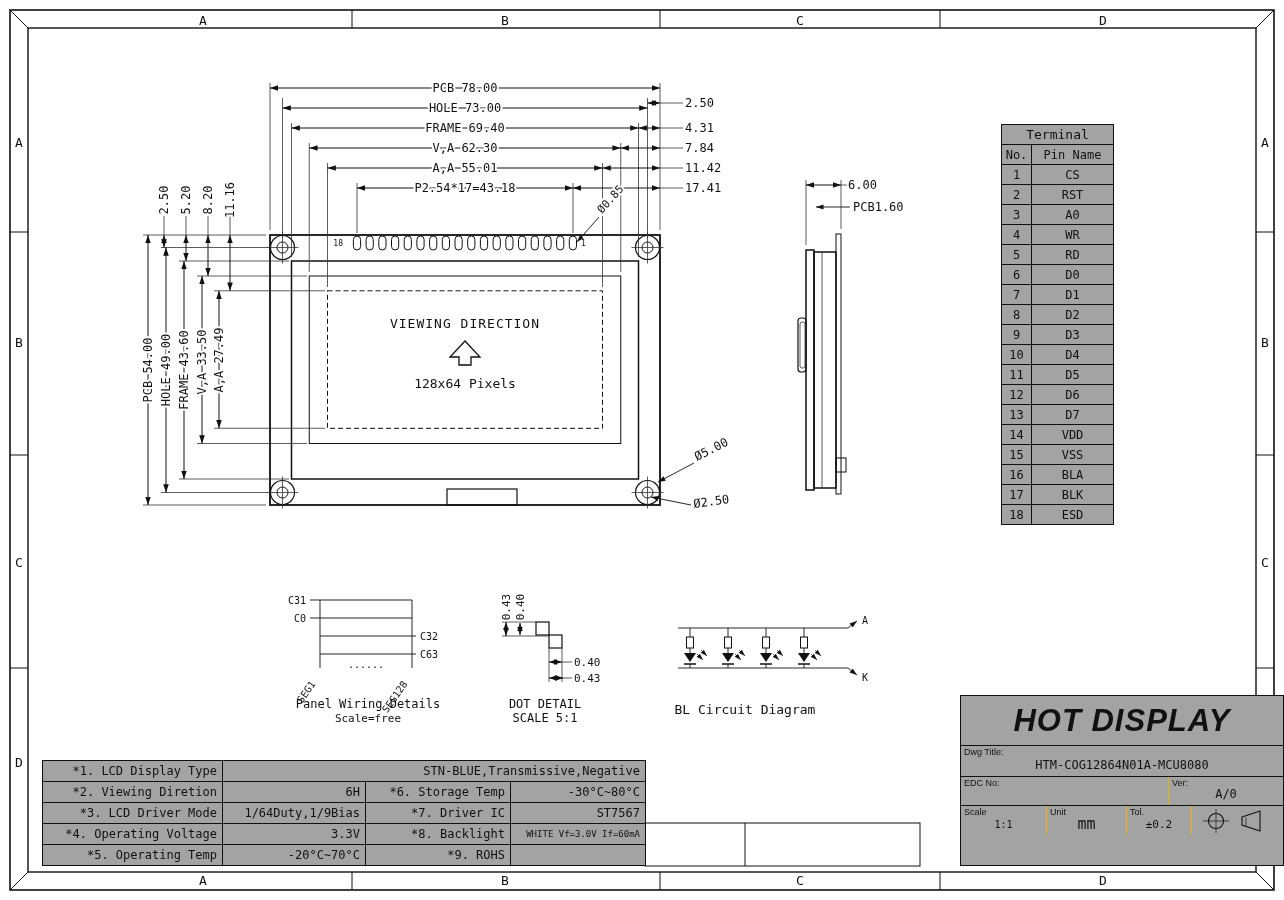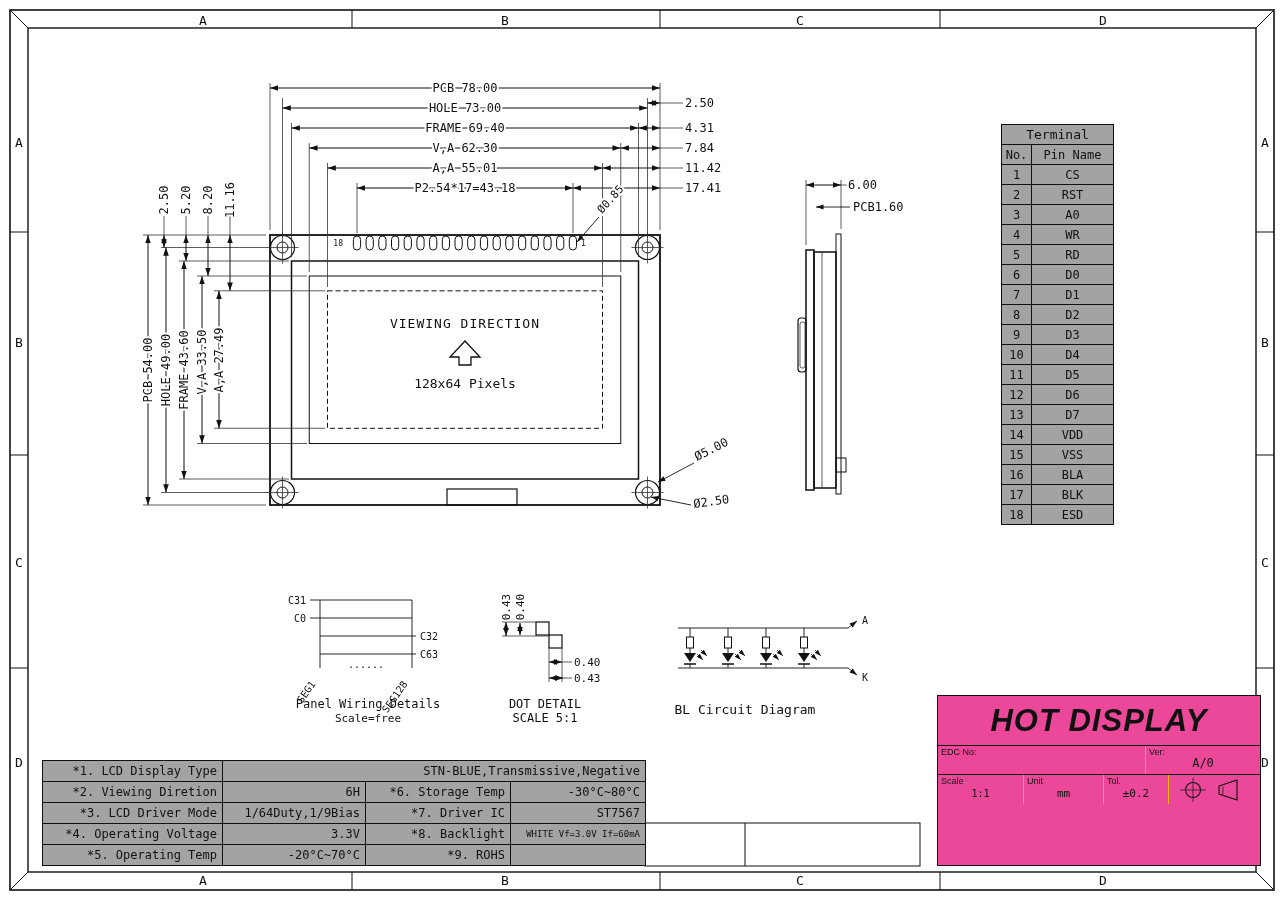--- a/index.html
+++ b/index.html
@@ -13,21 +13,21 @@
   .dim{stroke:#111;stroke-width:1;fill:none;marker-start:url(#arr);marker-end:url(#arr);}
   .ldr{stroke:#111;stroke-width:0.9;fill:none;}
   table{border-collapse:collapse;position:absolute;background:#a3a3a3;}
   td{border:1px solid #111;box-sizing:border-box;}
   .term{left:1001px;top:124px;border:1.5px solid #111;font-size:12px;}
   .term td{height:20px;padding:0 3px;text-align:center;white-space:nowrap;}
   .term .title td{font-size:13px;}
   .specs{left:42px;top:760px;border:1.5px solid #111;font-size:12px;}
   .specs td{height:21px;padding:0 5px;white-space:nowrap;text-align:right;}
   .small9{font-size:9px;}
-  .tblock{position:absolute;left:937px;top:695px;width:324px;height:171px;border:1.6px solid #111;box-sizing:border-box;background:#ec4899;display:flex;flex-direction:column;}
+  .tblock{position:absolute;left:960px;top:695px;width:324px;height:171px;border:1.6px solid #111;box-sizing:border-box;background:#a3a3a3;display:flex;flex-direction:column;}
   .tb-row{position:relative;display:flex;box-sizing:border-box;border-top:1px solid #111;flex:none;}
   .tb-row.first{border-top:none;}
   .cell{position:relative;box-sizing:border-box;border-left:1px solid #eab308;flex:none;display:flex;align-items:center;justify-content:center;}
   .cell.first{border-left:none;}
   .lbl{position:absolute;top:1px;left:3px;font-size:9px;font-family:"Liberation Sans",sans-serif;white-space:nowrap;}
   .val{font-size:12px;white-space:nowrap;}
   .brand{width:100%;display:flex;align-items:center;justify-content:center;font-family:"Liberation Sans",sans-serif;font-style:italic;font-weight:bold;font-size:31px;letter-spacing:1px;}
 </style>
 </head>
 <body>
@@ -433,37 +433,43 @@
     <td></td>
   </tr>
 </tbody>
   </table>
 
 
 <div class="tblock">
   <div class="tb-row first" style="height:49px;">
     <div class="brand">HOT DISPLAY</div>
   </div>
+  <div class="tb-row" style="height:31px;">
+    <div class="cell first" style="width:100%;">
+      <span class="lbl">Dwg Title:</span>
+      <span class="val" style="margin-top:8px;">HTM-COG12864N01A-MCU8080</span>
+    </div>
+  </div>
   <div class="tb-row" style="height:29px;">
     <div class="cell first" style="width:207px;">
       <span class="lbl">EDC No:</span>
     </div>
     <div class="cell" style="width:115px;">
       <span class="lbl">Ver:</span>
       <span class="val" style="margin-top:6px;">A/0</span>
     </div>
   </div>
   <div class="tb-row" style="height:30px;">
     <div class="cell first" style="width:85px;">
       <span class="lbl">Scale</span>
       <span class="val" style="margin-top:7px;font-size:10px;">1:1</span>
     </div>
     <div class="cell" style="width:80px;">
       <span class="lbl">Unit</span>
-      <span class="val" style="margin-top:7px;font-size:11px;">mm</span>
+      <span class="val" style="margin-top:7px;font-size:15px;">mm</span>
     </div>
     <div class="cell" style="width:65px;">
       <span class="lbl">Tol.</span>
       <span class="val" style="margin-top:7px;font-size:11px;">±0.2</span>
     </div>
     <div class="cell" style="flex:1;">
       <svg width="84" height="26" viewBox="0 0 84 26">
         <circle cx="20" cy="13" r="7.5" fill="none" stroke="#111" stroke-width="1.1"></circle>
         <line x1="7" y1="13" x2="33" y2="13" stroke="#111" stroke-width="0.7"></line>
         <line x1="20" y1="1" x2="20" y2="25" stroke="#111" stroke-width="0.7"></line>

